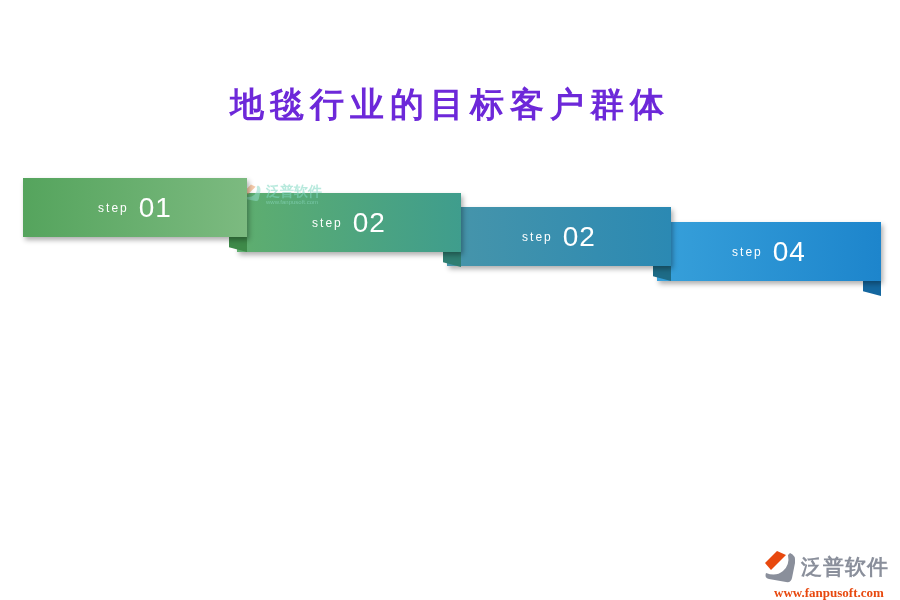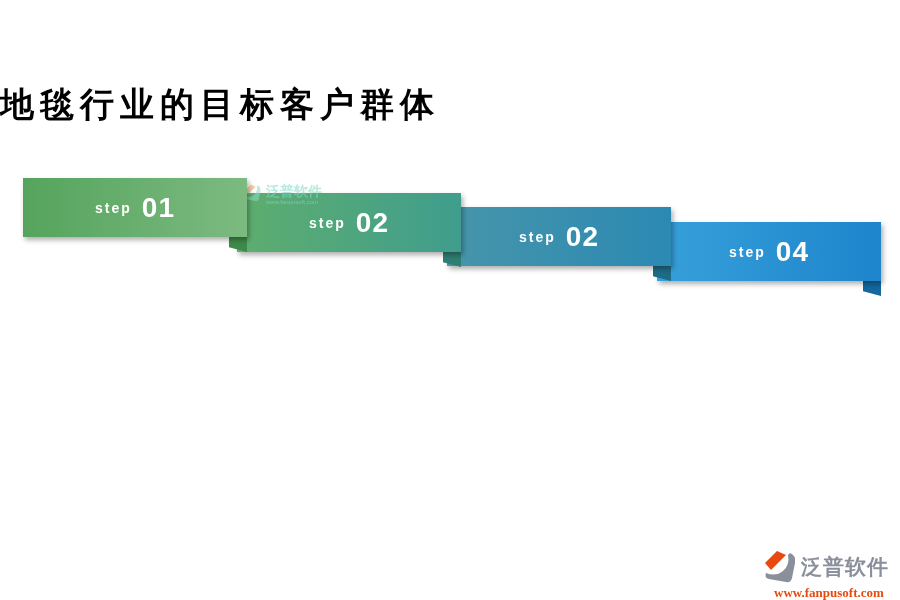--- a/index.html
+++ b/index.html
@@ -1,42 +1,42 @@
 <!DOCTYPE html>
 <html><head>
 <meta charset="utf-8">
 <style>
   html,body{margin:0;padding:0;background:#ffffff;}
   body{width:900px;height:600px;overflow:hidden;font-family:"Liberation Sans",sans-serif;}
   .canvas{position:relative;width:900px;height:600px;background:#ffffff;}
 
-  .title{position:absolute;top:82px;left:0;width:100%;margin:0;text-align:left;
+  .title{position:absolute;top:82px;left:0;width:100%;margin:0;text-align:center;
          font-family:"Liberation Serif","DejaVu Serif",serif;font-weight:700;
-         font-size:34px;letter-spacing:6px;color:#000000;}
+         font-size:34px;letter-spacing:6px;color:#6d28d9;}
 
   .step-group{position:absolute;width:224px;height:345px;}
   .g0{left:23px; top:178px;z-index:40;}
   .g1{left:237px;top:193px;z-index:30;}
   .g2{left:447px;top:207px;z-index:20;}
   .g3{left:657px;top:222px;z-index:10;}
 
   .card-body{position:absolute;left:11px;top:29px;width:196px;height:250px;
              background:#fff;border:1px solid #ececec;border-radius:30px;
              box-shadow:4px 6px 9px rgba(0,0,0,0.22);}
   .card-label{margin-top:62px;text-align:center;font-size:18px;color:#8a8a8a;
               letter-spacing:1px;font-family:"Liberation Serif","DejaVu Serif",serif;}
 
   .fold{position:absolute;left:206px;top:58px;width:18px;height:16px;
         clip-path:polygon(0 0,100% 0,100% 100%,0 70%);}
 
   .bar{position:absolute;left:0;top:0;width:224px;height:59px;
        display:flex;align-items:center;justify-content:center;gap:10px;
        color:#fff;box-shadow:2px 3px 5px rgba(0,0,0,0.32);}
-  .step-word{font-size:14px;letter-spacing:2px;font-weight:700;}
-  .step-num{font-size:28px;font-weight:700;letter-spacing:1px;}
+  .step-word{font-size:12px;letter-spacing:2px;font-weight:400;}
+  .step-num{font-size:28px;font-weight:400;letter-spacing:1px;}
 
   .watermark{position:absolute;left:243px;top:184px;z-index:35;display:flex;
              align-items:flex-start;gap:4px;opacity:0.55;pointer-events:none;}
   .wm-main{font-size:14px;font-weight:700;color:#7fd8c2;line-height:1.1;}
   .wm-sub{font-size:6px;color:#93dfcb;line-height:1.2;}
 
   .brand{position:absolute;left:762px;top:550px;width:134px;}
   .brand-row{display:flex;align-items:center;gap:3px;}
   .brand-name{font-size:21px;font-weight:700;letter-spacing:1px;}
   .brand-url{font-size:13px;font-weight:700;text-align:center;margin-top:1px;

